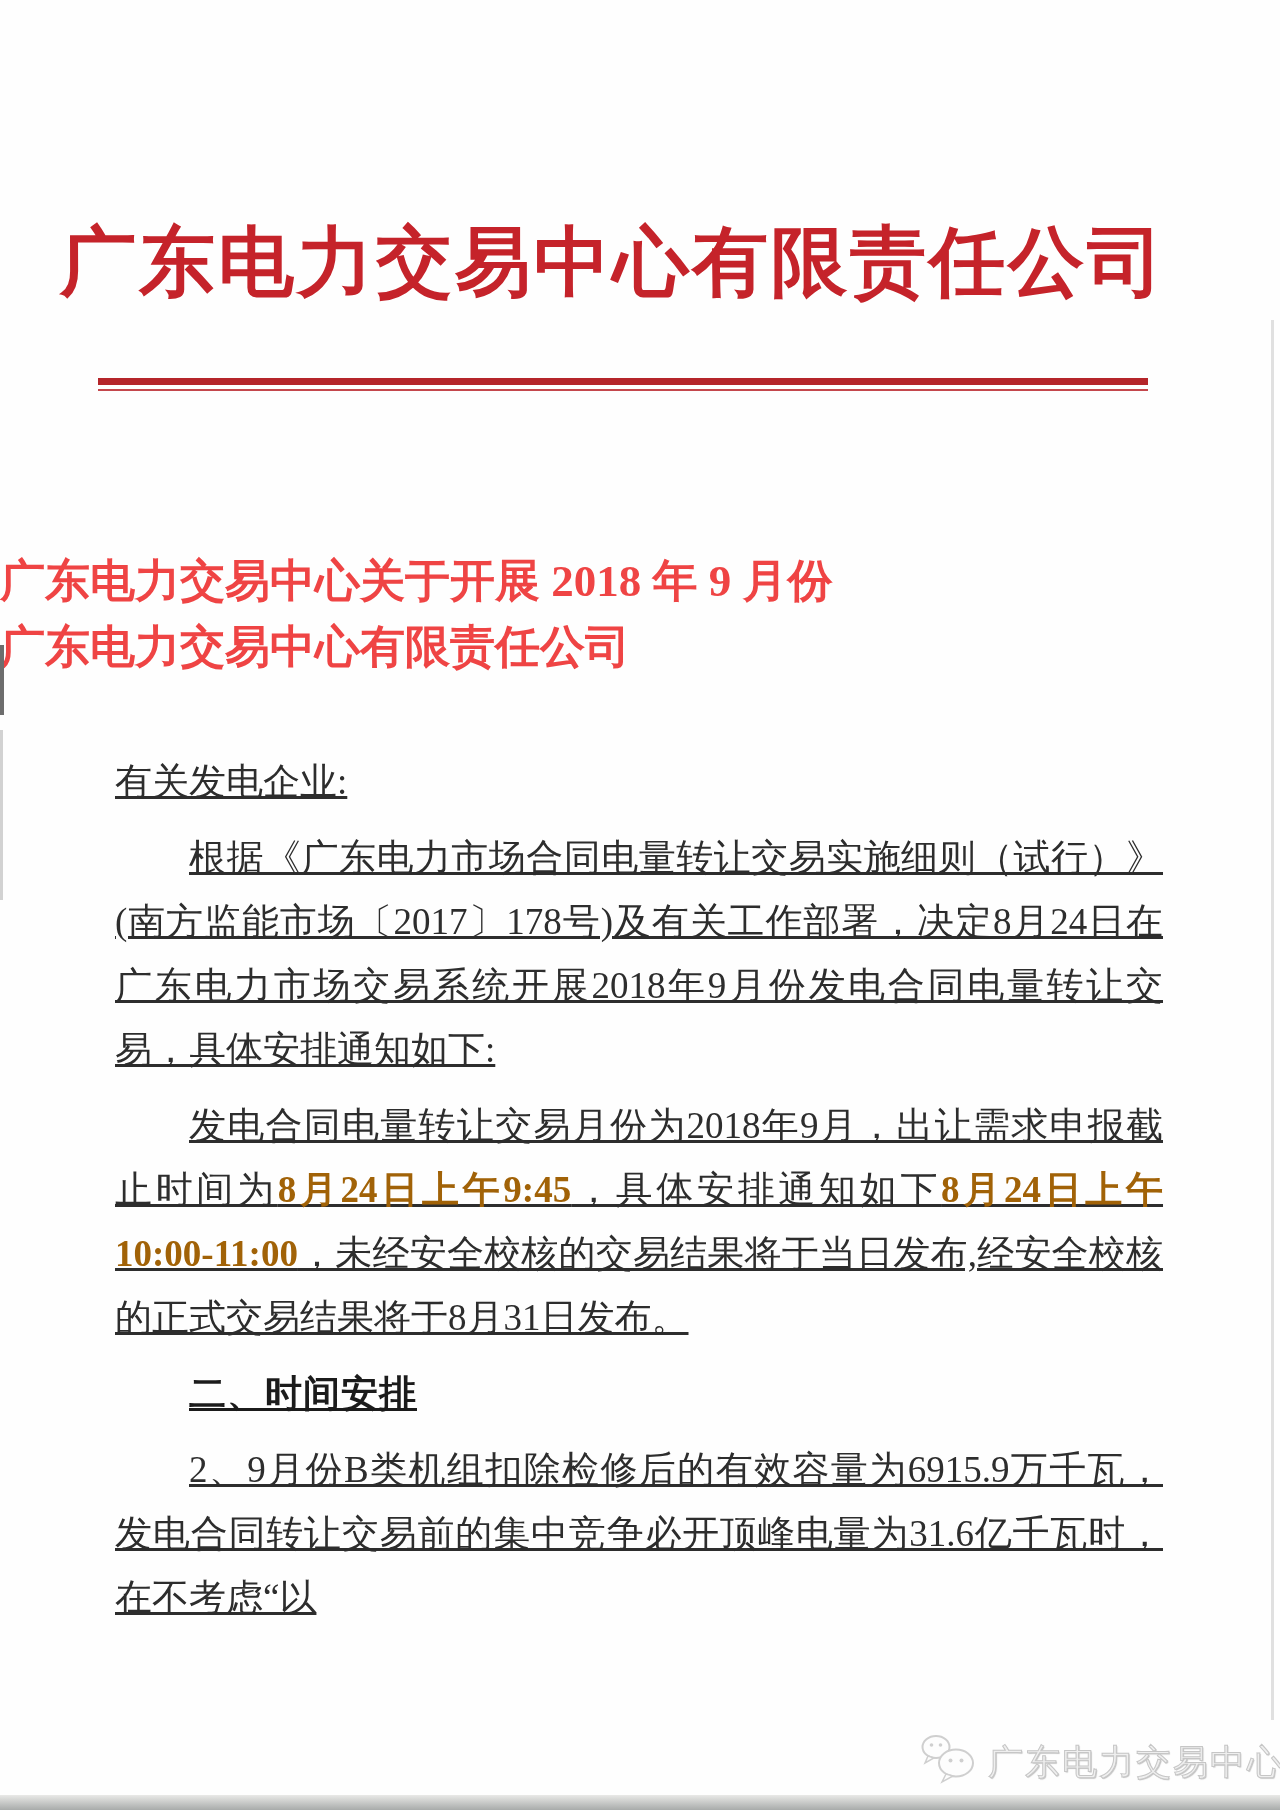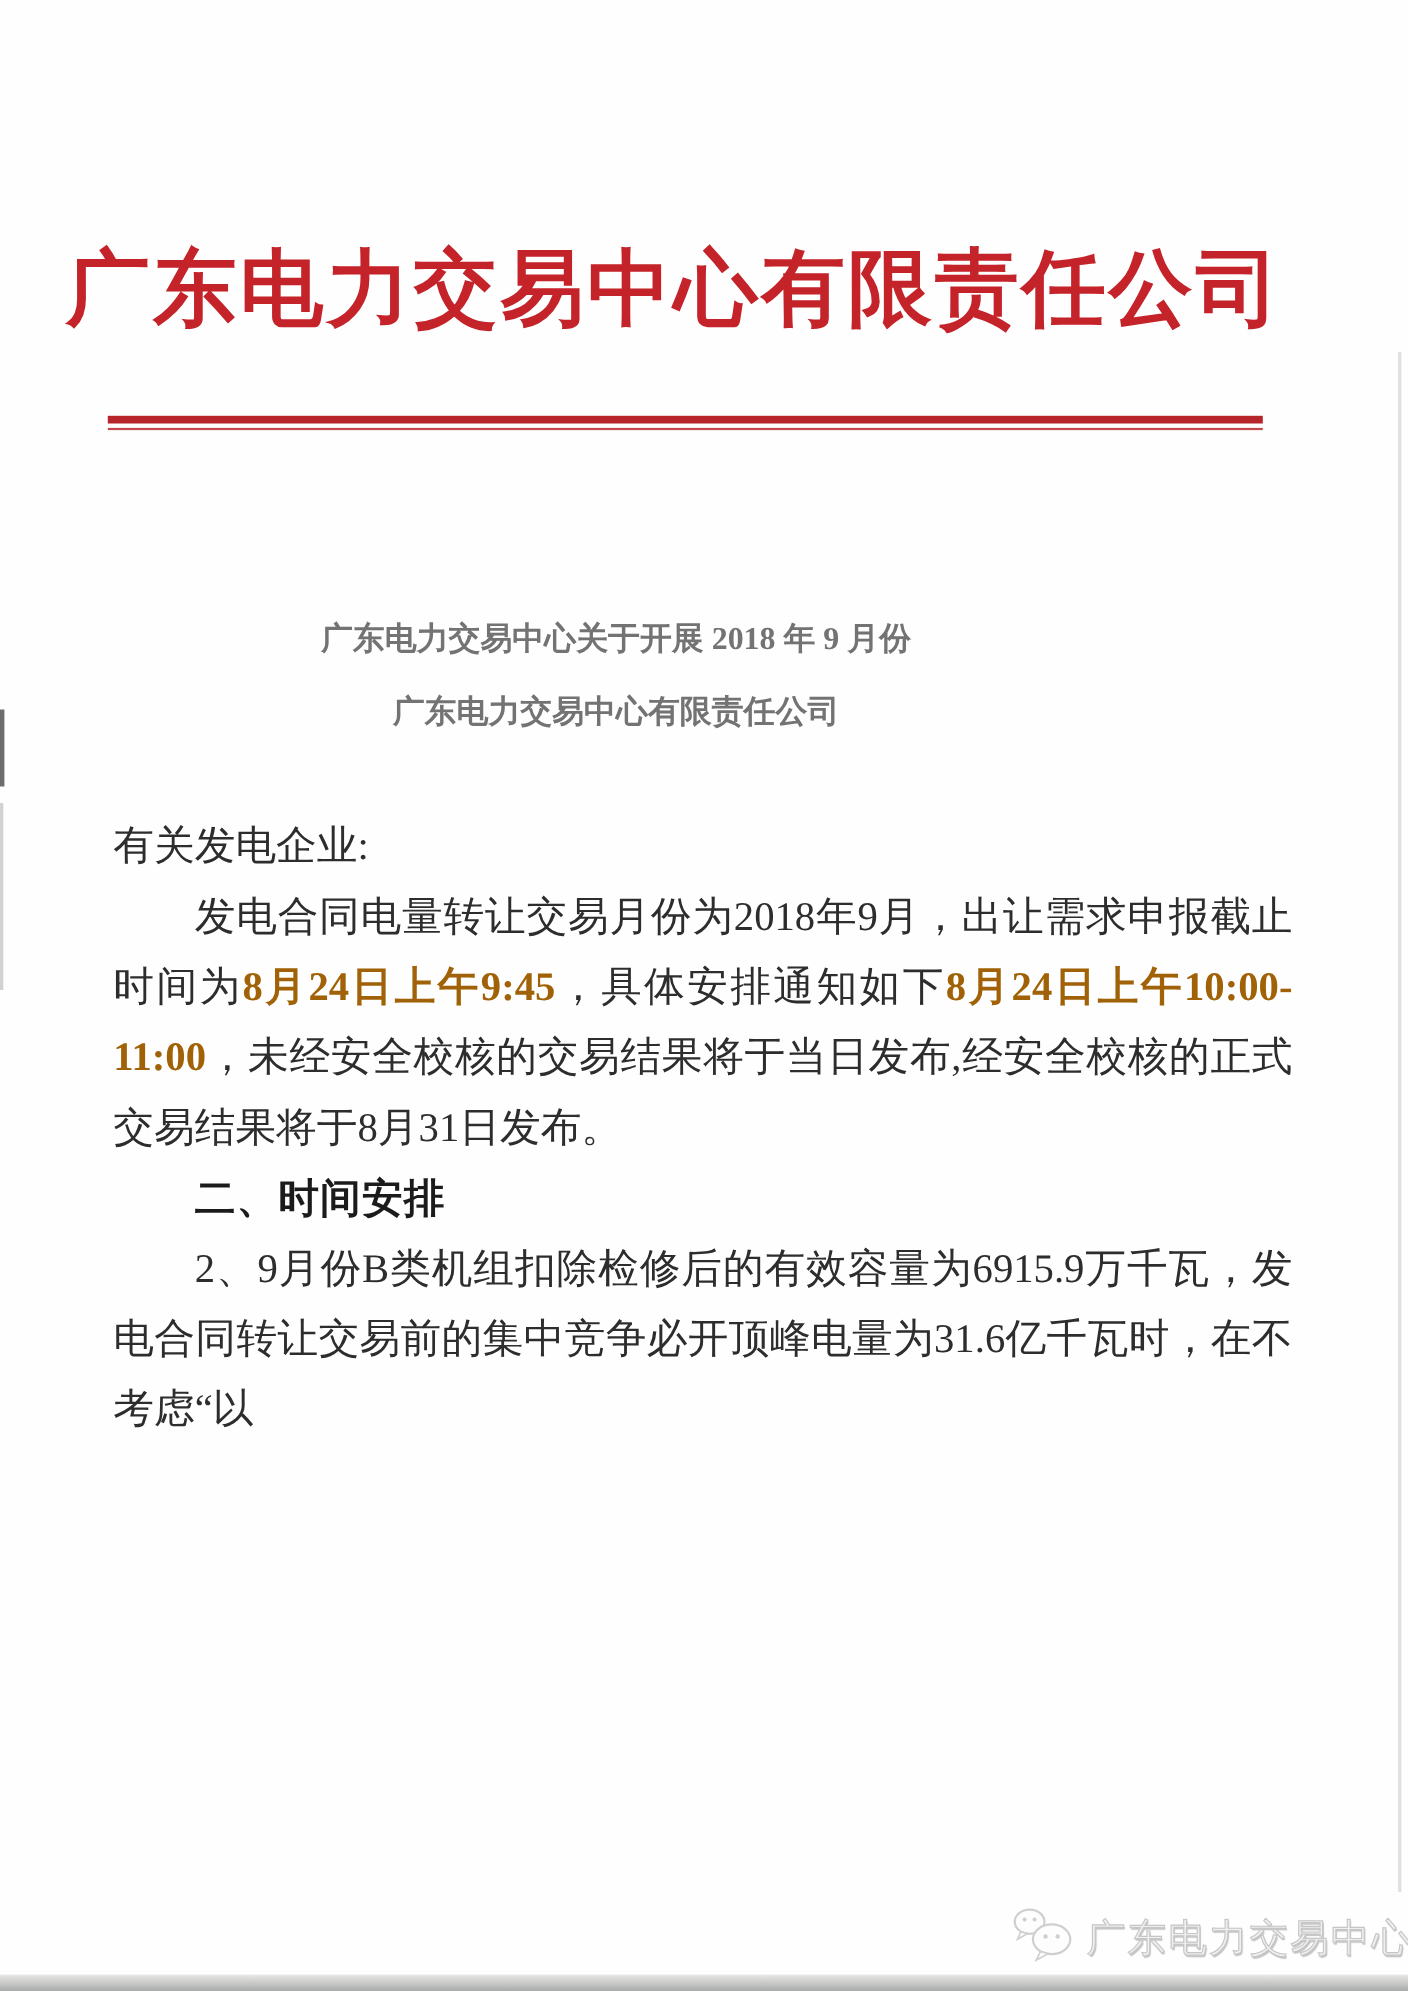--- a/index.html
+++ b/index.html
@@ -30,38 +30,37 @@
   }
   .rule-thin{
     position:absolute;left:98px;top:389px;width:1050px;height:2px;
     background:#c4474c;
   }
 
   
   .doc-title{
     position:absolute;
     left:0;top:548px;width:1120px;
-    text-align:center;
-    font-size:29px;
+    font-size:45px;
     font-weight:bold;
-    color:#737373;
+    color:#ef4444;
     line-height:66px;
     font-family:"Liberation Serif", serif;
   }
 
   
   .body-text{
     position:absolute;
     left:103px;top:738px;width:1072px;
     font-size:37px;
     line-height:64px;
     color:#2d2d2d;
     text-align:justify;
   }
-  .body-text p{margin:0;padding:0;}
+  .body-text p{margin:12px;padding:0;text-decoration:underline;}
   .salutation{text-indent:0;}
   .para{text-indent:2em;}
   .para b{font-weight:bold;color:#a16207;}
   .heading{
     text-indent:2em;
     font-family:"Liberation Sans", sans-serif;
     font-weight:bold;
     color:#1b1b1b;
     letter-spacing:1px;
   }
@@ -111,20 +110,21 @@
   <div class="rule-thick"></div>
   <div class="rule-thin"></div>
 
   <div class="doc-title">
     <div>广东电力交易中心关于开展 2018 年 9 月份</div>
     <div>广东电力交易中心有限责任公司</div>
   </div>
 
   <div class="body-text">
     <p class="salutation"><span>有关发电企业:</span></p>
+    <p class="para"><span>根据《广东电力市场合同电量转让交易实施细则（试行）》(南方监能市场〔2017〕178号)及有关工作部署，决定8月24日在广东电力市场交易系统开展2018年9月份发电合同电量转让交易，具体安排通知如下:</span></p>
     <p class="para"><span>发电合同电量转让交易月份为2018年9月，出让需求申报截止时间为</span><b>8月24日上午9:45</b><span>，具体安排通知如下</span><b>8月24日上午10:00-11:00</b><span>，未经安全校核的交易结果将于当日发布,经安全校核的正式交易结果将于8月31日发布。</span></p>
     <p class="heading"><b>二、时间安排</b></p>
     <p class="para"><span>2、9月份B类机组扣除检修后的有效容量为6915.9万千瓦，发电合同转让交易前的集中竞争必开顶峰电量为31.6亿千瓦时，在不考虑“以</span></p>
   </div>
 
   <div class="watermark">
     <span>
       <svg width="58" height="52" viewBox="0 0 58 52" fill="none" xmlns="http://www.w3.org/2000/svg">
 
         <ellipse cx="16" cy="13" rx="13.5" ry="11" stroke="#cfcfcf" stroke-width="2" fill="#fdfdfd"></ellipse>

